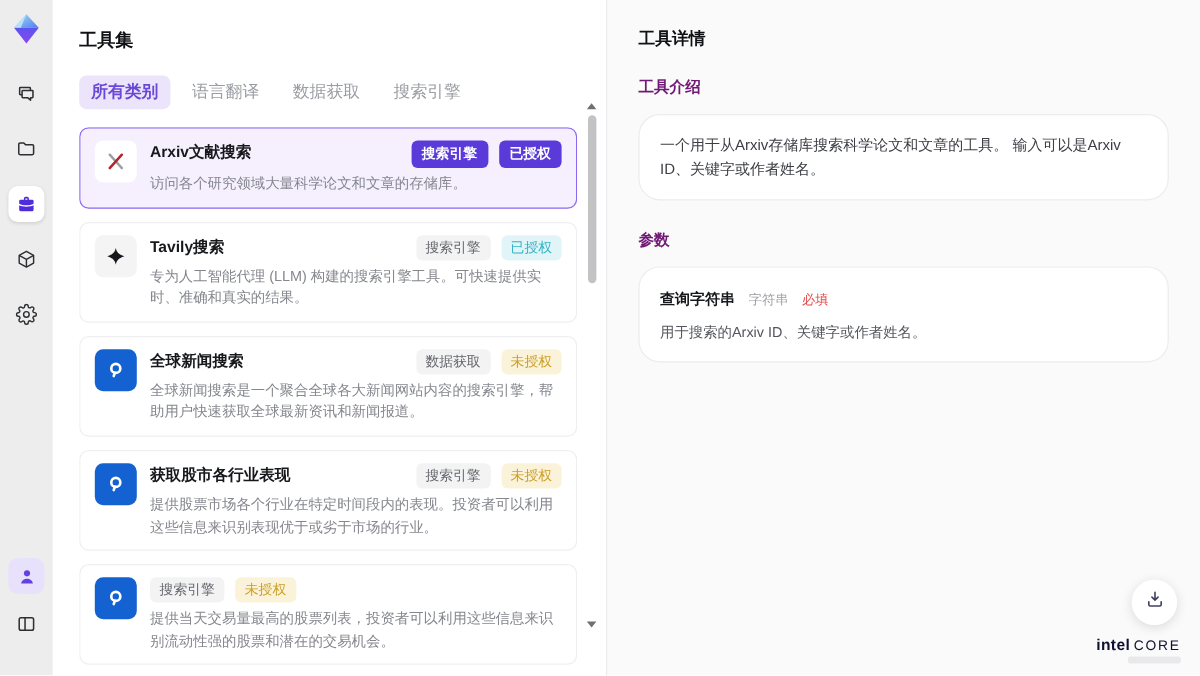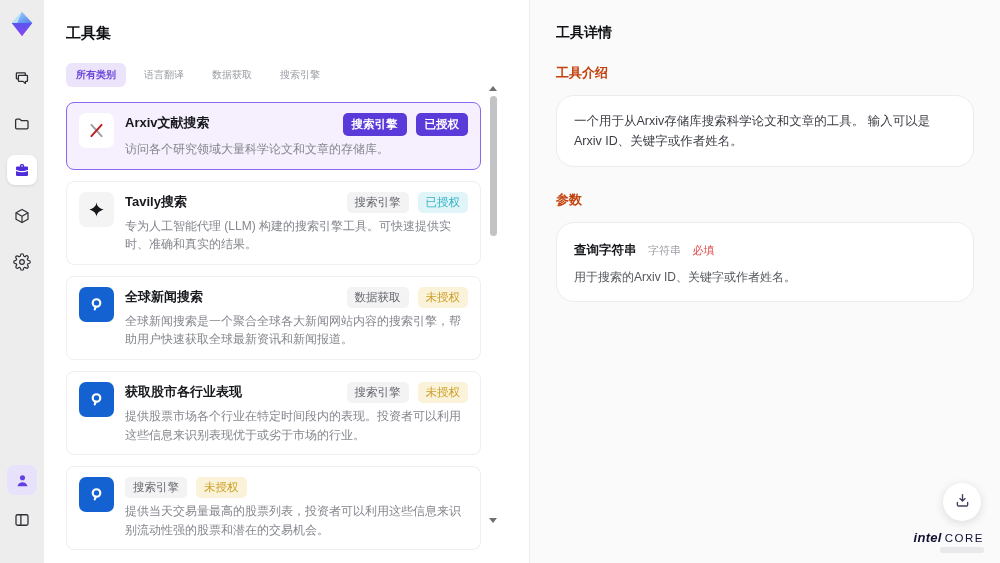--- a/index.html
+++ b/index.html
@@ -14,21 +14,21 @@
   .rail-btn { width:30px; height:30px; border-radius:8px; display:flex; align-items:center;
     justify-content:center; margin-bottom:16px; color:#2e2f33; cursor:pointer; }
   .rail-btn.active { background:#fff; color:#4f2dd8; box-shadow:0 1px 3px rgba(0,0,0,.10); }
   .rail-btn.user-btn { background:#e8e1fb; color:#6440e0; margin-bottom:10px; }
   .rail-spacer { flex:1; }
 
   
   .list-panel { width:461px; flex:none; background:#fff; padding:18px 24px 0 22px; position:relative; }
   .page-title { font-size:15px; font-weight:bold; margin:6px 0 20px; color:#101114; }
   .tabs { display:flex; gap:8px; margin-bottom:15px; }
-  .tab { border:none; background:transparent; color:#9b9da3; font-size:10px;
+  .tab { border:none; background:transparent; color:#9b9da3; font-size:14px;
     padding:5px 10px; border-radius:6px; cursor:pointer; white-space:nowrap;
     font-family:Liberation Serif, serif; }
   .tab.active { background:#ece4fb; color:#6a48d8; font-weight:bold; }
 
   .tool-list { display:flex; flex-direction:column; gap:11px; height:452px; overflow:hidden; }
   .tool-card { display:flex; gap:11px; background:#fff; border:1px solid #efeff1;
     border-radius:8px; padding:10px 12px; cursor:pointer; }
   .tool-card.selected { background:#f5effe; border:1.5px solid #8a68ef; }
   .tool-icon { width:35px; height:35px; border-radius:7px; flex:none; display:flex;
     align-items:center; justify-content:center; background:#f4f4f5; }
@@ -48,39 +48,39 @@
   
   .list-scrollbar { position:absolute; top:86px; bottom:40px; right:7px; width:10px;
     display:flex; flex-direction:column; align-items:center; }
   .sb-arrow { width:0; height:0; border-left:4px solid transparent; border-right:4px solid transparent; cursor:pointer; }
   .sb-arrow.up { border-bottom:5px solid #707070; }
   .sb-arrow.down { border-top:5px solid #707070; margin-top:auto; }
   .sb-thumb { width:7px; height:140px; background:#c2c3c5; border-radius:3.5px; margin-top:5px; cursor:pointer; }
 
   
   .detail-panel { flex:1; background:#fafafa; border-left:1px solid #ececee;
-    padding:20px 26px; position:relative;margin-left:24px; }
+    padding:20px 26px; position:relative; }
   .detail-title { font-size:14px; font-weight:bold; margin:4px 0 22px; color:#101114; }
-  .section-heading { font-size:13px; font-weight:bold; margin-bottom:13px; color:#c2410c; }
+  .section-heading { font-size:13px; font-weight:bold; margin-bottom:13px; color:#701a75; }
   .detail-card { background:#fff; border:1px solid #ececee; border-radius:18px;
     padding:15px 17px; margin-bottom:24px; }
   .intro-text { font-size:12.5px; color:#3c3e44; line-height:1.6; }
   .param-line { line-height:1.4; }
   .param-name { font-size:12.5px; font-weight:bold; color:#17181c; }
   .param-type { font-size:11px; color:#9b9da3; margin-left:7px; }
   .param-required { font-size:11px; color:#e14b4b; margin-left:7px; }
   .param-desc { margin-top:9px; font-size:12px; color:#55575d; }
 
   
   .fab { position:absolute; right:19px; bottom:42px; width:38px; height:38px; border-radius:50%;
     background:#fff; box-shadow:0 2px 10px rgba(0,0,0,.13); display:flex;
     align-items:center; justify-content:center; cursor:pointer; }
   .intel-brand { position:absolute; right:16px; bottom:10px; text-align:center; user-select:none; }
   .intel-line { font-size:13px; color:#101033; }
-  .intel-word { font-weight:bold; letter-spacing:.3px;font-style:italic; }
+  .intel-word { font-weight:bold; letter-spacing:.3px; }
   .core-word { font-size:11.5px; letter-spacing:1.5px; margin-left:3px; }
   .intel-sub { height:6px; width:44px; background:#e9e9ec; border-radius:2px; margin:2px 0 0 auto; }
 </style>
 </head>
 <body>
 
 <div class="app">
 
   <aside class="rail">
     <div class="logo">

